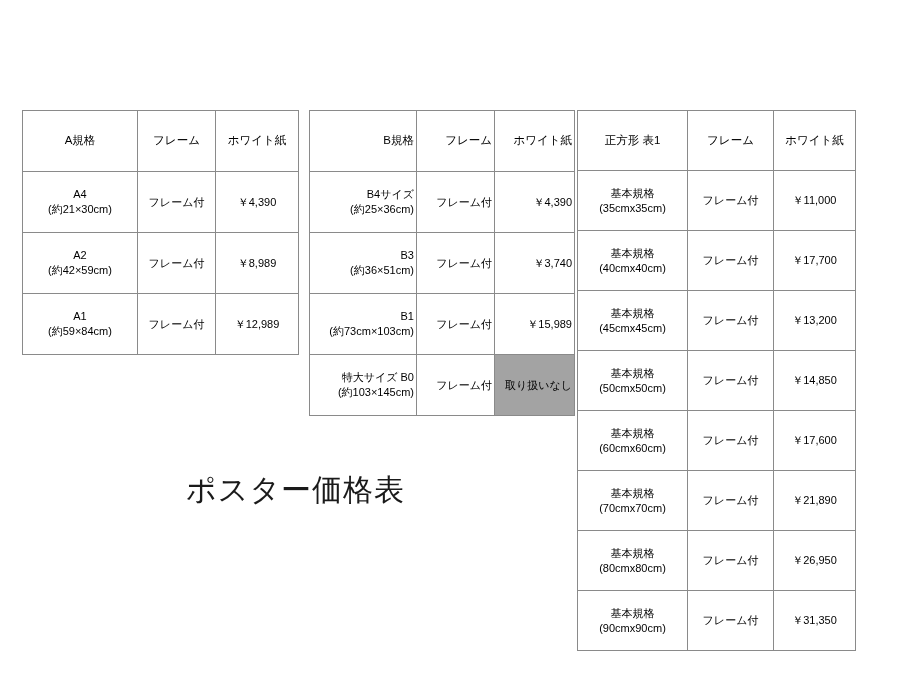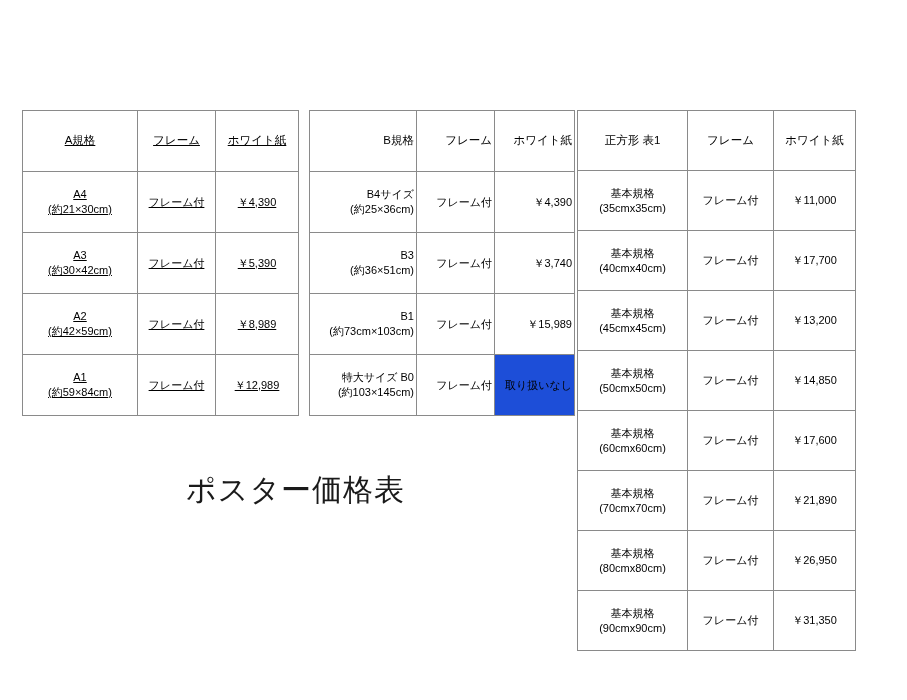--- a/index.html
+++ b/index.html
@@ -35,32 +35,32 @@
     line-height: 1.35;
     padding: 4px 2px;
     color: #000;
     background: #ffffff;
   }
   table.price-table td.header-cell {
     font-size: 11.5px;
     height: 42px;
   }
   table.price-table td.na-cell {
-    background: #1d4ed8;
+    background: #a3a3a3;
     font-weight: normal;
   }
   .label-line1 { display: block; }
   .label-line2 { display: block; }
 
   
   #table-a { left: 22px; top: 110px; }
   #table-a .col-name  { width: 115px; }
   #table-a .col-frame { width: 78px; }
   #table-a .col-price { width: 83px; }
-  #table-a td { height: 52px; text-decoration: underline; }
+  #table-a td { height: 52px; }
 
   
   #table-b { left: 309px; top: 110px; }
   #table-b .col-name  { width: 107px; }
   #table-b .col-frame { width: 78px; }
   #table-b .col-price { width: 80px; }
   #table-b td { height: 52px; text-align: right; }
 
   
   #table-square { left: 577px; top: 110px; }
@@ -100,28 +100,20 @@
       <tr>
         <td>
           <span class="label-line1">A4</span>
           <span class="label-line2">(約21×30cm)</span>
         </td>
         <td>フレーム付</td>
         <td>￥4,390</td>
       </tr>
       <tr>
         <td>
-          <span class="label-line1">A3</span>
-          <span class="label-line2">(約30×42cm)</span>
-        </td>
-        <td>フレーム付</td>
-        <td>￥5,390</td>
-      </tr>
-      <tr>
-        <td>
           <span class="label-line1">A2</span>
           <span class="label-line2">(約42×59cm)</span>
         </td>
         <td>フレーム付</td>
         <td>￥8,989</td>
       </tr>
       <tr>
         <td>
           <span class="label-line1">A1</span>
           <span class="label-line2">(約59×84cm)</span>

